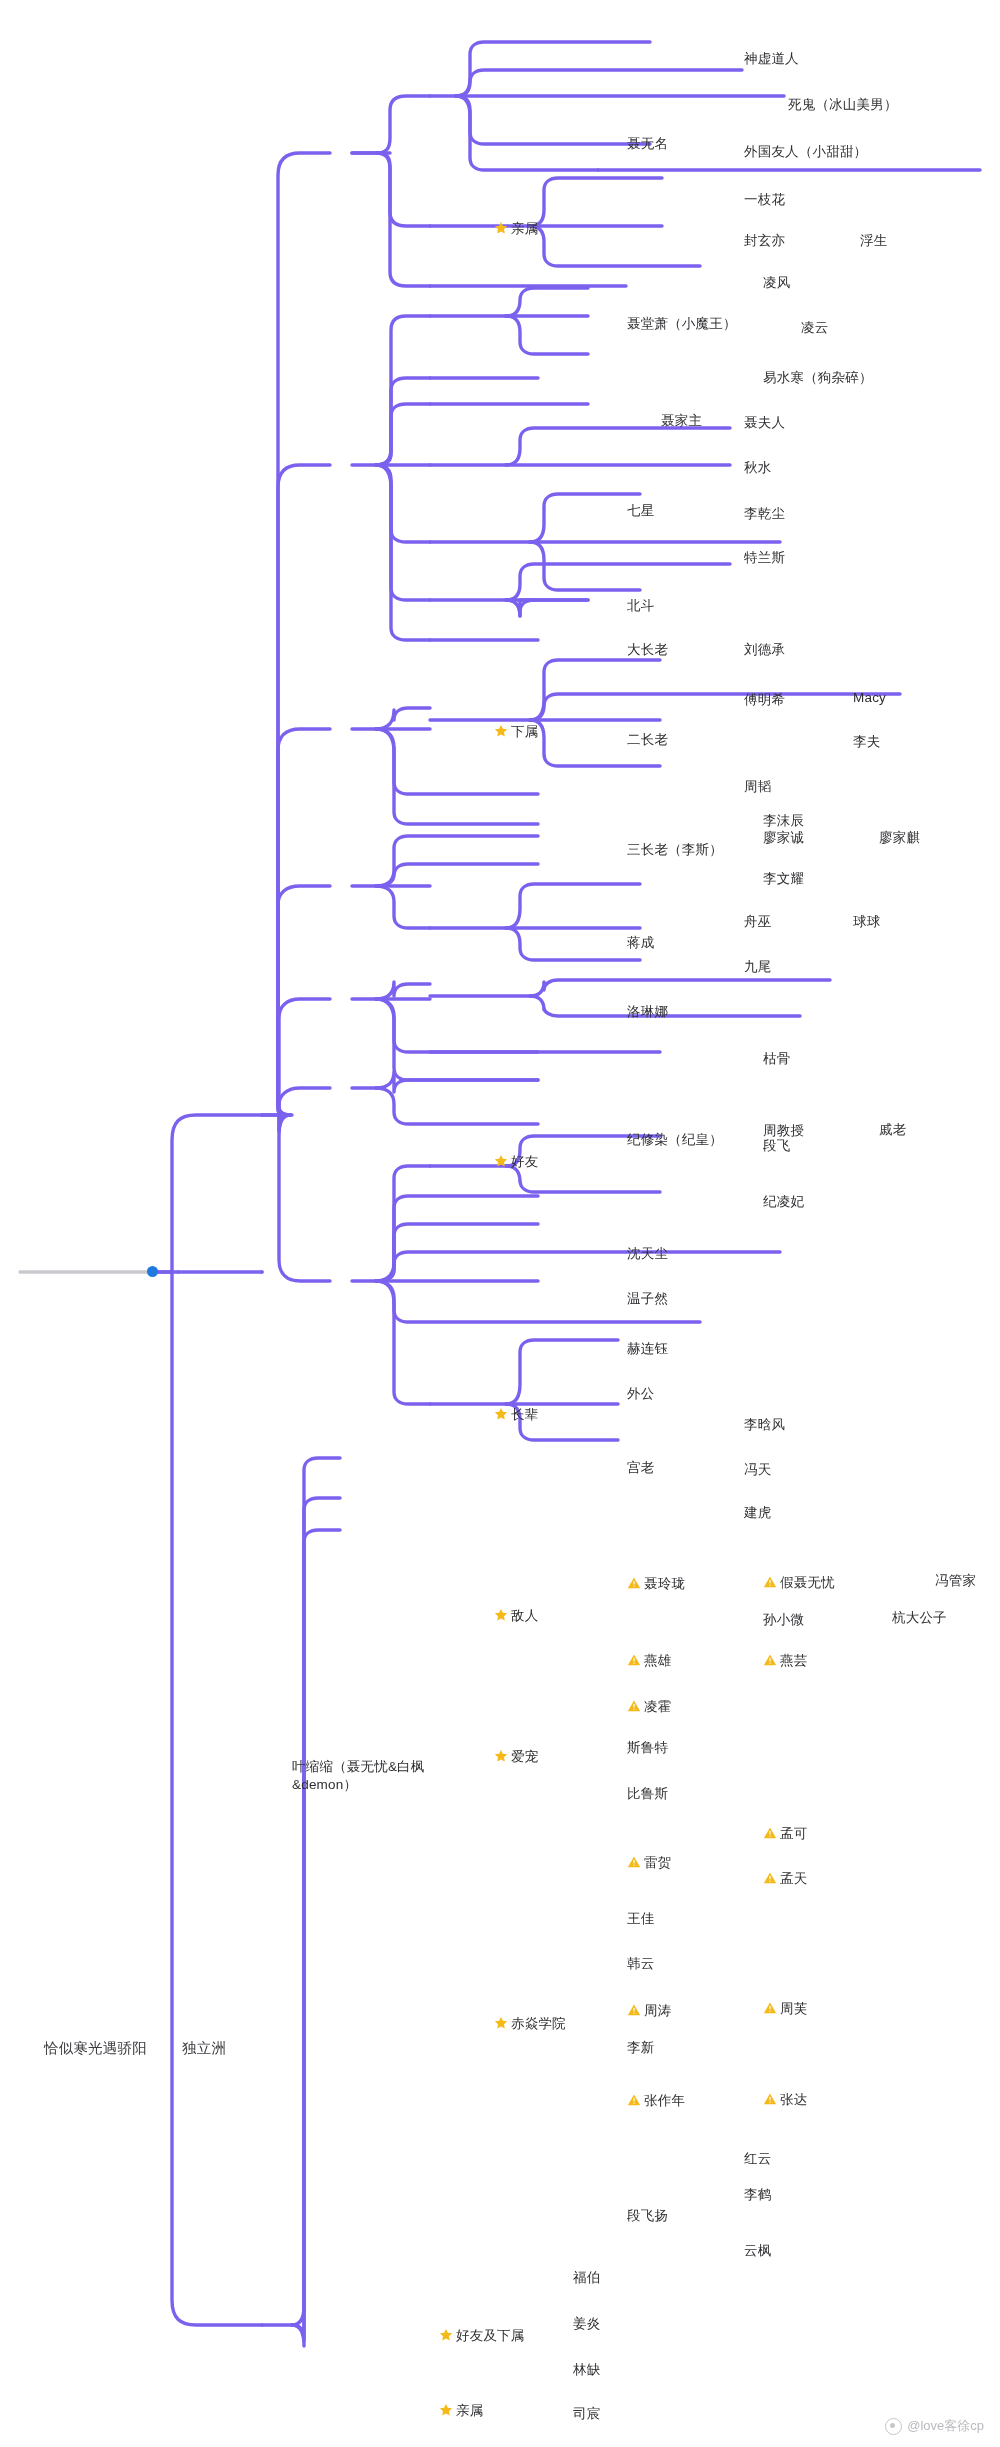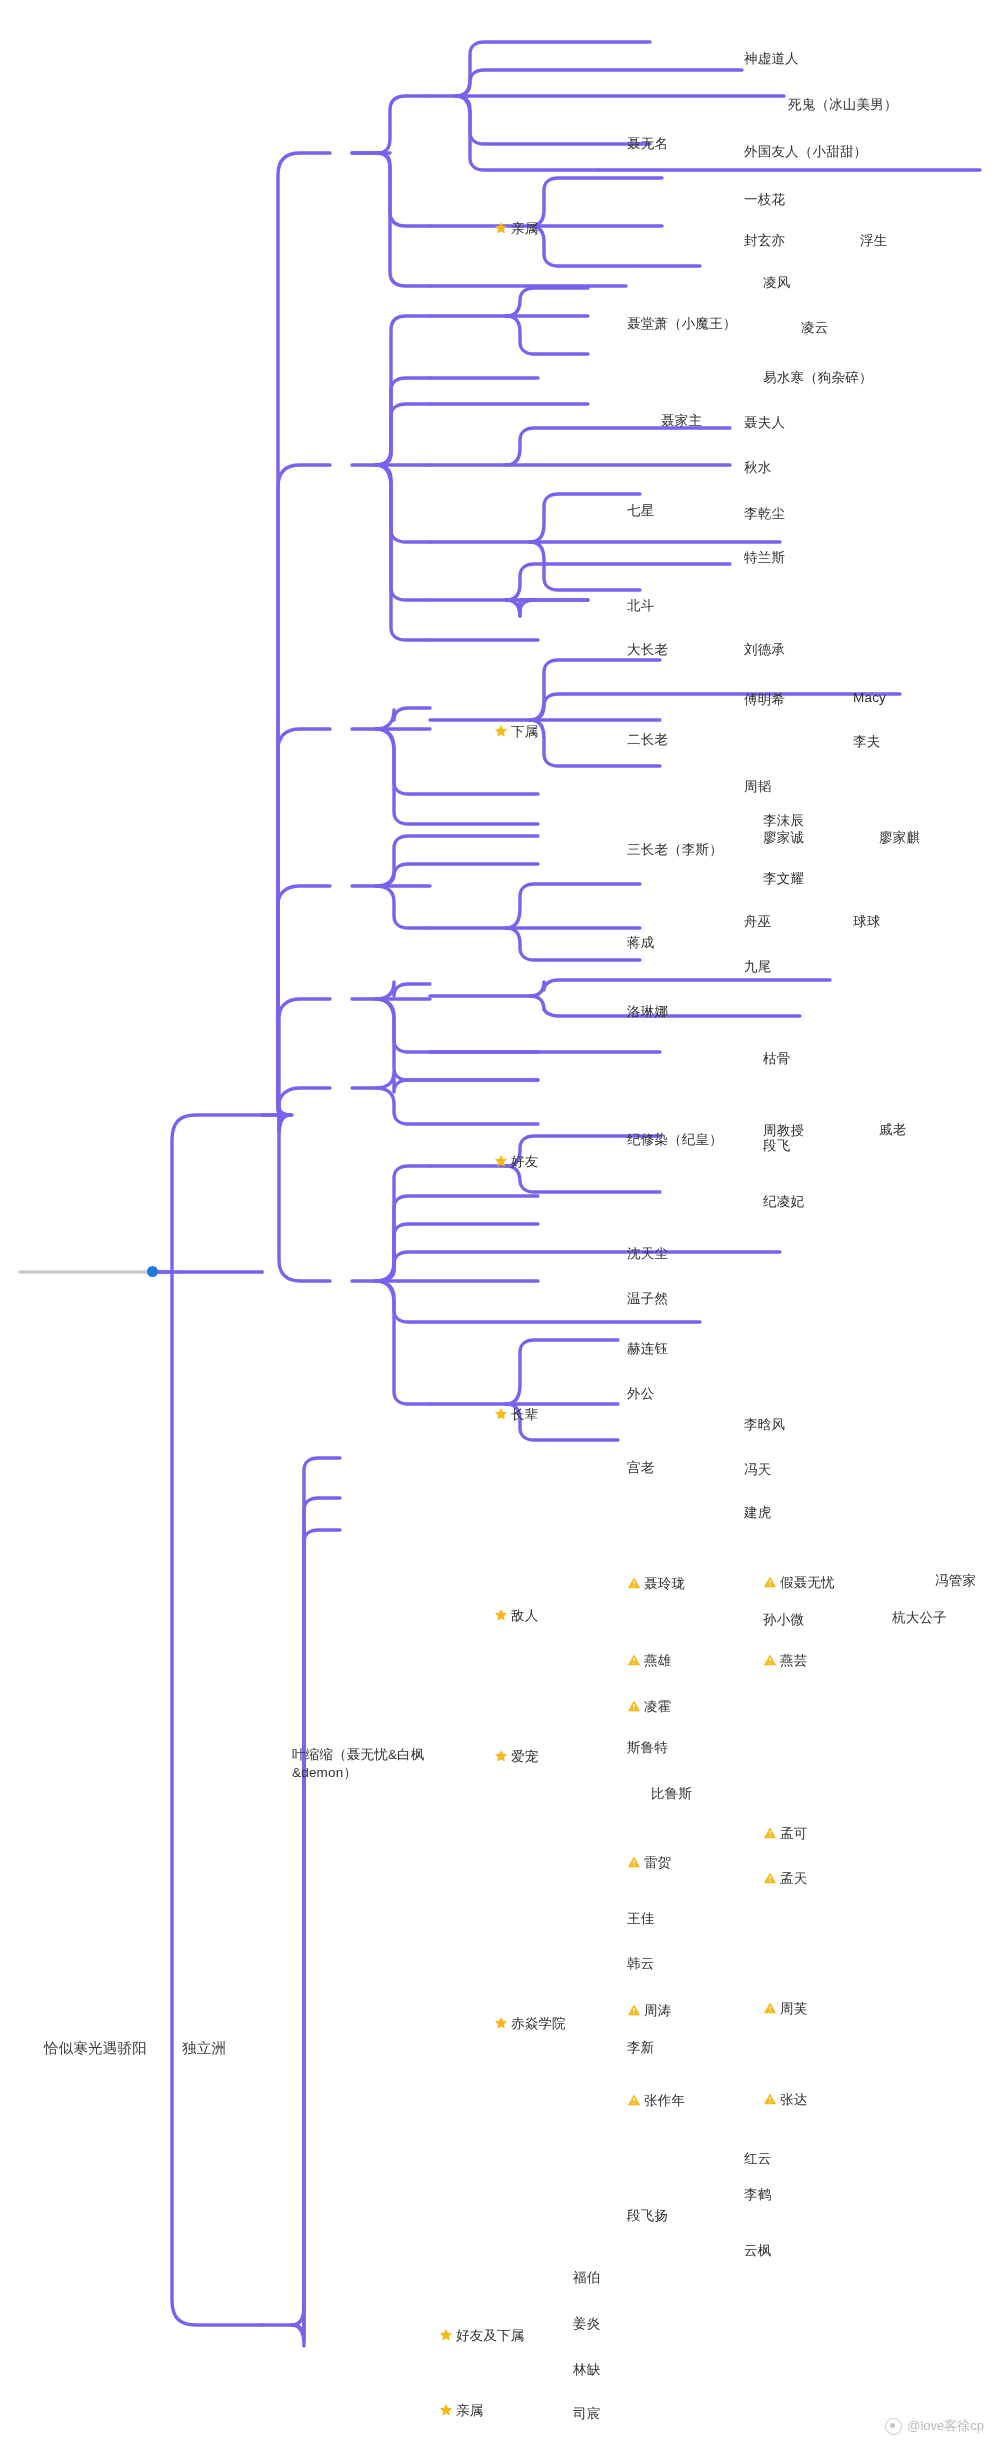--- a/index.html
+++ b/index.html
@@ -20,21 +20,21 @@
   }
   .node .lbl{display:inline-block;vertical-align:middle;}
   .node .ico{
     display:inline-block;vertical-align:middle;
     width:14px;height:14px;margin-right:3px;position:relative;top:-1px;
   }
   .node.root{
     font-size:14.5px;color:#3a3a3f;
   }
   .node.l1{font-size:13.5px;}
-  .node.wrap{white-space:normal;width:150px;}
+  .node.wrap{white-space:normal;width:150px;margin-top:12px;}
   .rootdot{
     position:absolute;width:11px;height:11px;border-radius:50%;
     background:#1f7ae0;
   }
   .watermark{
     position:absolute;right:16px;bottom:12px;
     font-size:13px;color:#b9b9bf;display:flex;align-items:center;gap:5px;
   }
   .wm-eye{
     width:15px;height:15px;border-radius:50%;
@@ -296,21 +296,21 @@
           <path d="M12 2.6 L22.6 21 H1.4 Z" fill="#F5B91A"></path>
           <rect x="11.1" y="8.2" width="1.9" height="6.3" rx="0.9" fill="#ffffff"></rect>
           <circle cx="12.05" cy="17.4" r="1.1" fill="#ffffff"></circle>
         </svg></span><span class="lbl">燕芸</span></div>
     <div class="node l3" style="left: 627px; top: 1698px;"><span class="ico"><svg viewBox="0 0 24 24" width="14" height="14" aria-hidden="true">
           <path d="M12 2.6 L22.6 21 H1.4 Z" fill="#F5B91A"></path>
           <rect x="11.1" y="8.2" width="1.9" height="6.3" rx="0.9" fill="#ffffff"></rect>
           <circle cx="12.05" cy="17.4" r="1.1" fill="#ffffff"></circle>
         </svg></span><span class="lbl">凌霍</span></div>
     <div class="node l3" style="left: 627px; top: 1739px;"><span class="lbl">斯鲁特</span></div>
-    <div class="node l3" style="left: 627px; top: 1785px; margin-left: 24px;"><span class="lbl">比鲁斯</span></div>
+    <div class="node l3" style="left: 627px; top: 1785px;"><span class="lbl">比鲁斯</span></div>
     <div class="node l3" style="left: 627px; top: 1854px;"><span class="ico"><svg viewBox="0 0 24 24" width="14" height="14" aria-hidden="true">
           <path d="M12 2.6 L22.6 21 H1.4 Z" fill="#F5B91A"></path>
           <rect x="11.1" y="8.2" width="1.9" height="6.3" rx="0.9" fill="#ffffff"></rect>
           <circle cx="12.05" cy="17.4" r="1.1" fill="#ffffff"></circle>
         </svg></span><span class="lbl">雷贺</span></div>
     <div class="node l4" style="left: 763px; top: 1825px;"><span class="ico"><svg viewBox="0 0 24 24" width="14" height="14" aria-hidden="true">
           <path d="M12 2.6 L22.6 21 H1.4 Z" fill="#F5B91A"></path>
           <rect x="11.1" y="8.2" width="1.9" height="6.3" rx="0.9" fill="#ffffff"></rect>
           <circle cx="12.05" cy="17.4" r="1.1" fill="#ffffff"></circle>
         </svg></span><span class="lbl">孟可</span></div>

